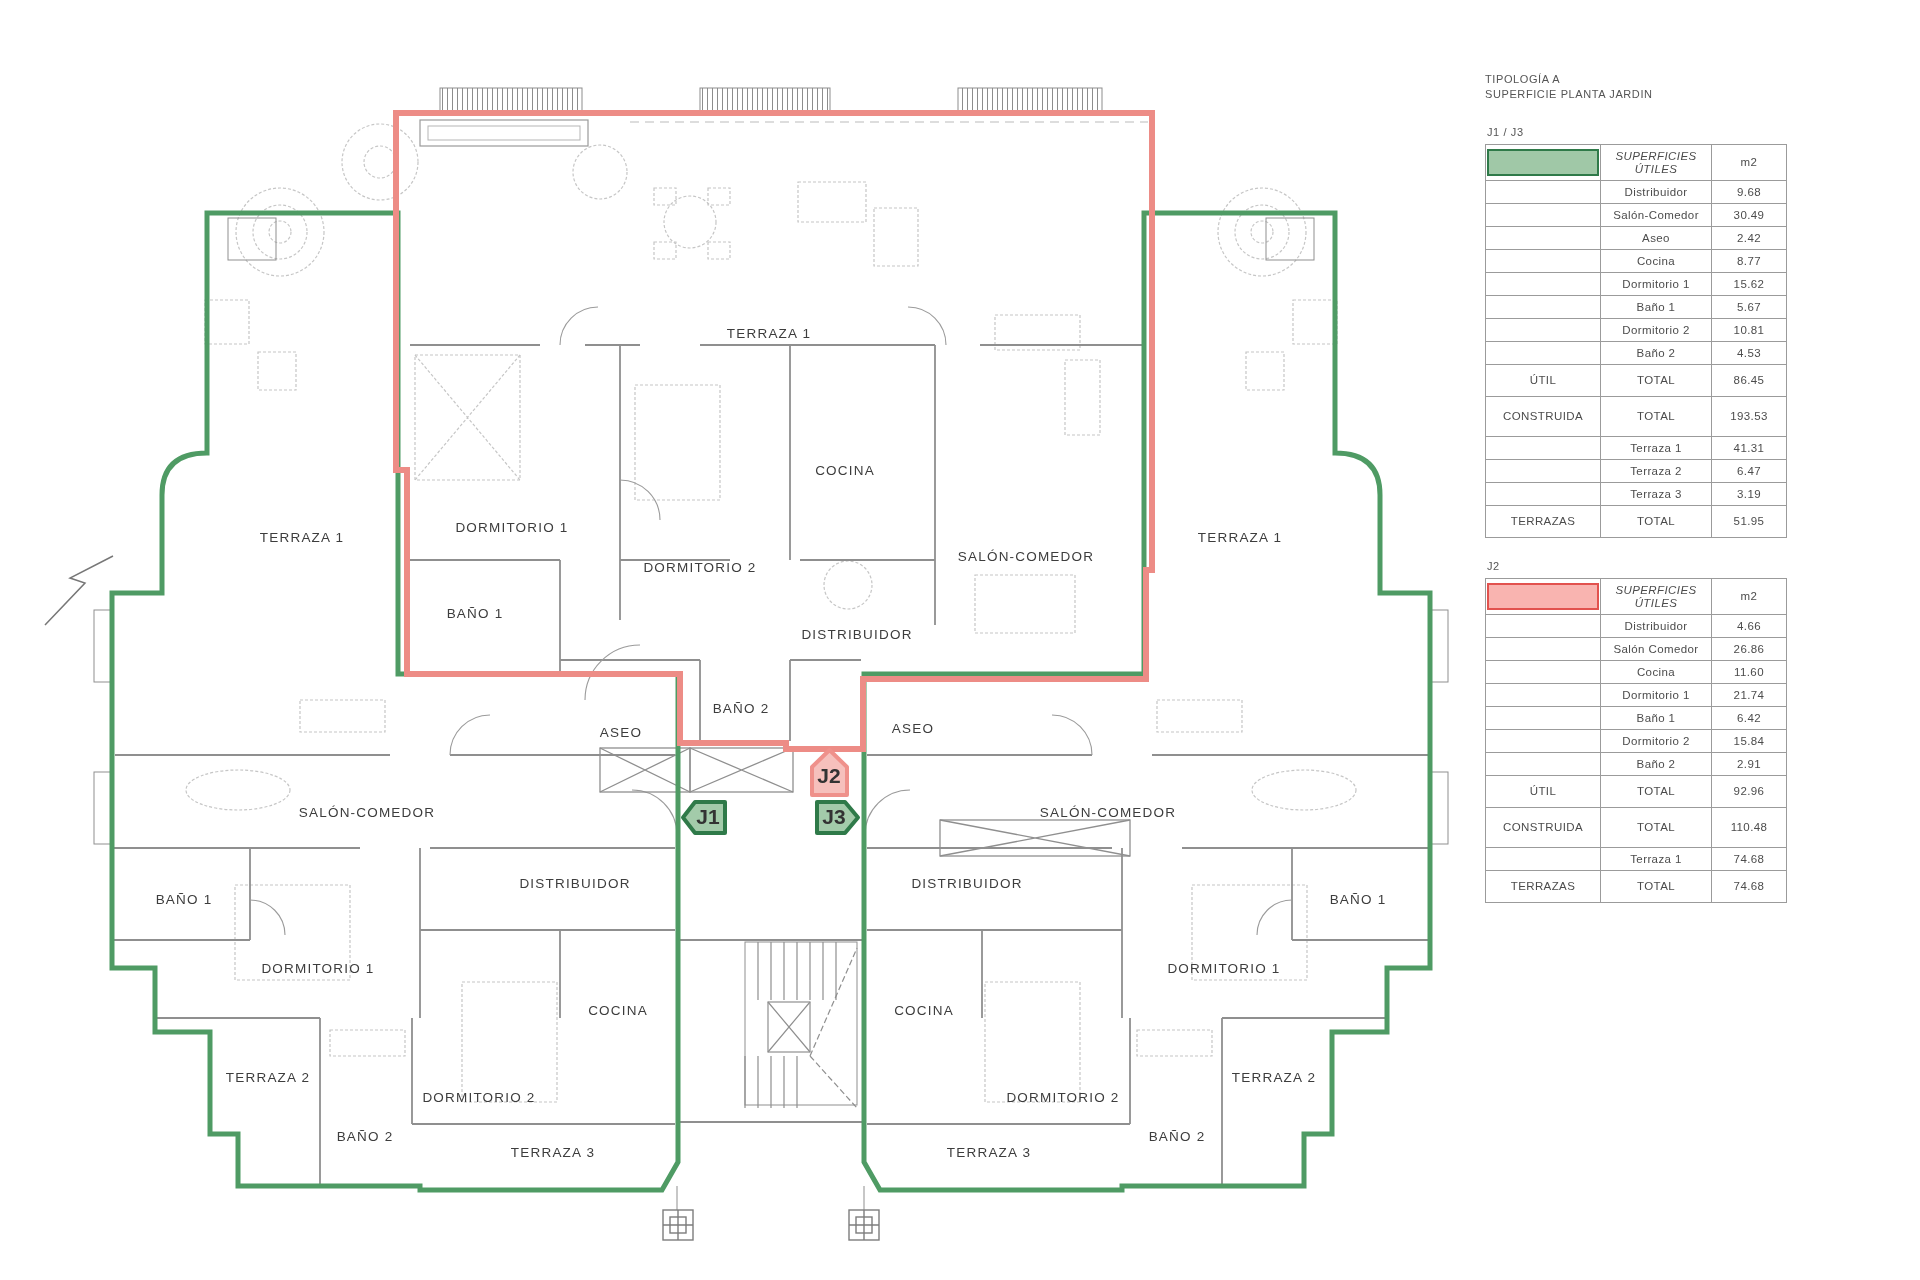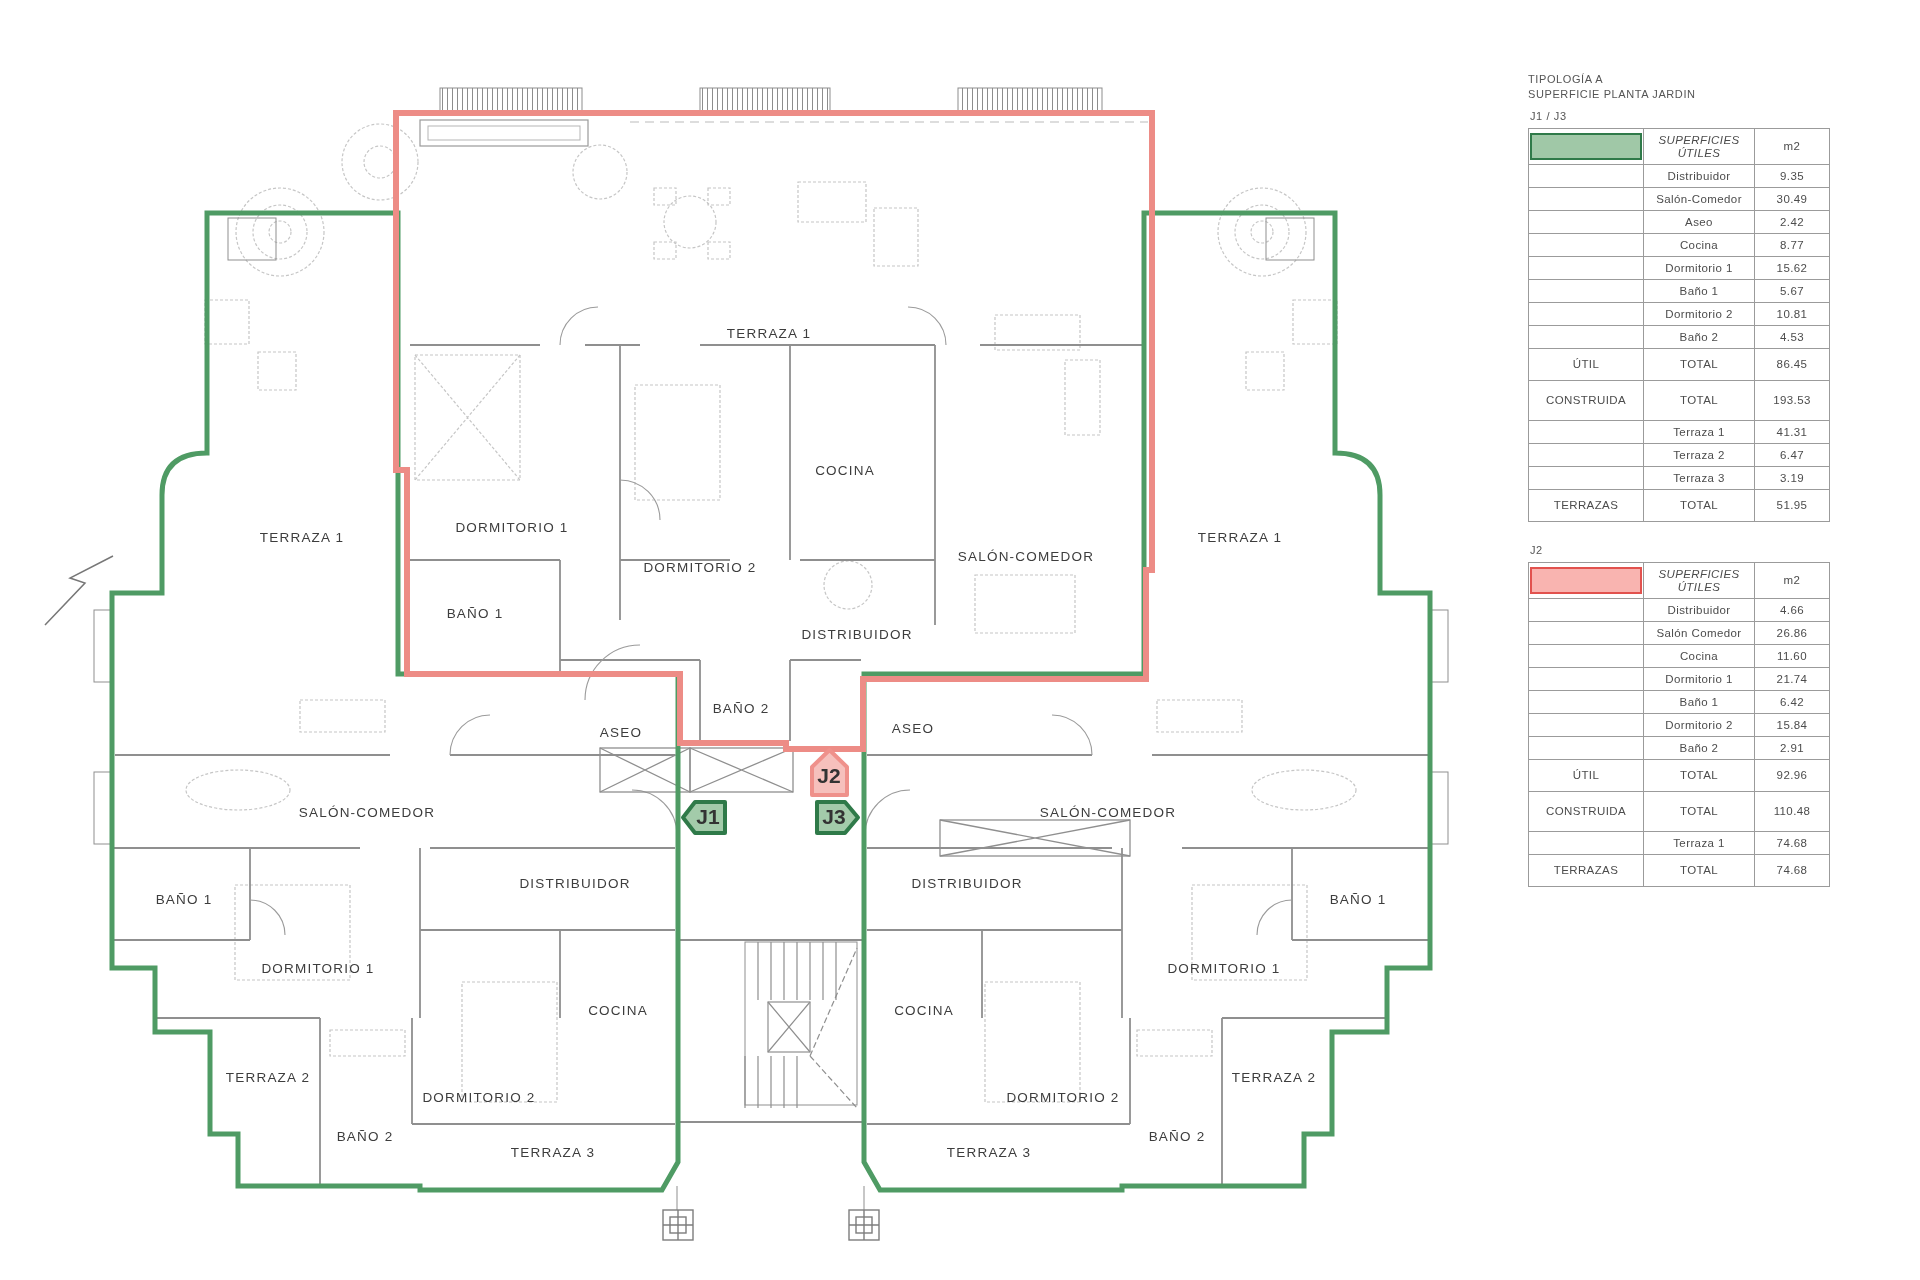--- a/index.html
+++ b/index.html
@@ -1,24 +1,24 @@
 <!DOCTYPE html>
 <html><head>
 <meta charset="utf-8">
 <style>
   html,body{margin:0;padding:0;background:#ffffff;}
   body{font-family:"Liberation Sans", sans-serif;}
   .canvas{position:relative;width:1920px;height:1280px;background:#ffffff;overflow:hidden;}
   .plan-svg{position:absolute;left:0;top:0;}
 
   
-  .tables{position:absolute;left:1528px;top:72px;width:292px;color:#4a4a4a;}
+  .tables{position:absolute;left:1485px;top:72px;width:292px;color:#4a4a4a;}
   .title-block{font-size:11px;letter-spacing:.6px;line-height:15px;color:#555;}
   .section-label{font-size:11px;letter-spacing:.6px;color:#555;margin:22px 0 6px 2px;}
-  .section-label.first{margin-top:8px;}
+  .section-label.first{margin-top:24px;}
   table.area{border-collapse:collapse;table-layout:fixed;width:288px;}
   table.area td{
     border:1px solid #9b9b9b;font-size:11.5px;color:#4c4c4c;
     text-align:center;vertical-align:middle;padding:1px 2px;height:20px;
     letter-spacing:.4px;line-height:12.5px;
   }
   table.area .c1{width:112px;}
   table.area .c2{width:106px;font-style:italic;}
   table.area .c3{width:70px;text-align:center;}
   table.area tr.hdr td{height:33px;}
@@ -245,21 +245,21 @@
           <tr class="hdr">
         <td class="c1 swatch-cell">
               <div class="swatch green"></div>
             </td>
         <td class="c2">SUPERFICIES ÚTILES</td>
         <td class="c3">m2</td>
       </tr>
       <tr>
             <td></td>
             <td>Distribuidor</td>
-            <td class="val">9.35</td>
+            <td class="val">9.68</td>
           </tr>
       <tr>
             <td></td>
             <td>Salón-Comedor</td>
             <td class="val">30.49</td>
           </tr>
       <tr>
             <td></td>
             <td>Aseo</td>
             <td class="val">2.42</td>

